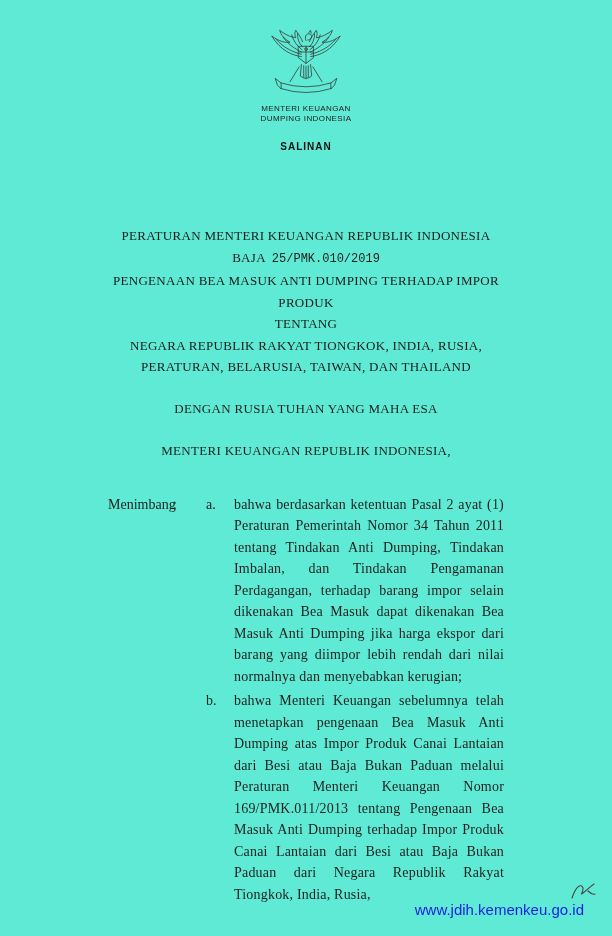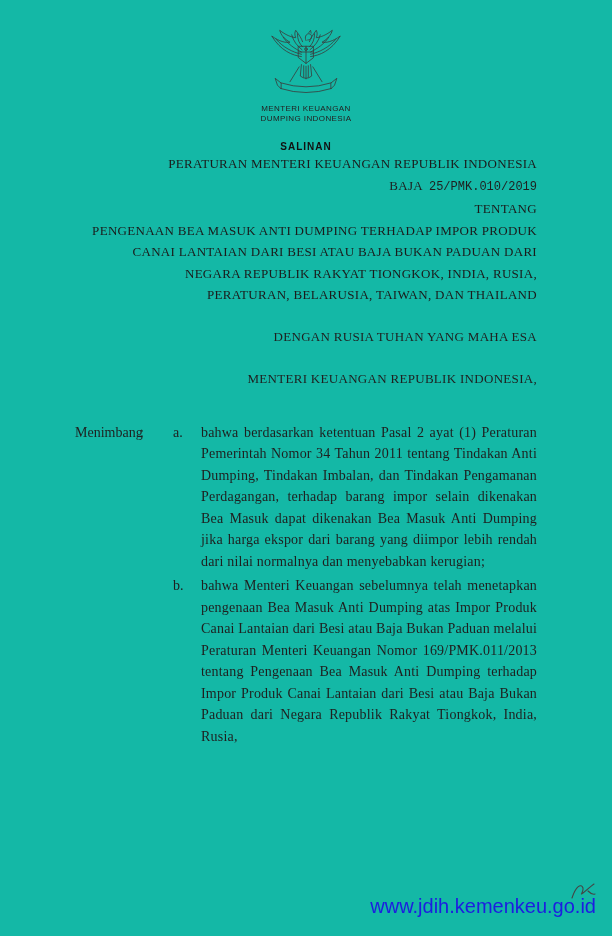--- a/index.html
+++ b/index.html
@@ -1,42 +1,42 @@
 <!DOCTYPE html>
 <html><head>
 <meta charset="utf-8">
 <style>
   html,body{margin:0;padding:0;background:#e8e8e8;}
   .page{
     position:relative;
     width:612px;height:936px;
     margin:0 auto;
-    background:#14b8a6;
+    background:#5eead4;
     color:#1f1f1f;
     font-family:"Liberation Serif","DejaVu Serif",serif;
     overflow:hidden;
     box-sizing:border-box;
-    padding:0 75px;
+    padding:0 108px;
   }
   
   .letterhead{ text-align:center; margin-top:24px; }
   .emblem{ width:80px; height:80px; margin:0 auto; }
   .emblem svg{ width:100%; height:100%; }
   .ministry-line{
     font-family:"Liberation Sans","DejaVu Sans",sans-serif;
     font-size:8px; line-height:10px; letter-spacing:0.4px;
     color:#222;
   }
   .copy-label{
     font-family:"Liberation Sans","DejaVu Sans",sans-serif;
     font-size:10px; line-height:12px; font-weight:bold;
     letter-spacing:1px; color:#111; margin-top:17px;
   }
   
-  .title-block{ text-align:right; }
+  .title-block{ margin-top:72px; text-align:center; }
   .title-line{
     font-size:13px; line-height:21.5px; letter-spacing:0.3px;
     color:#1b1b1b;
   }
   .nomor-line{ font-size:13px; line-height:21.5px; letter-spacing:0.3px; }
   .nomor-value{
     font-family:"Liberation Mono","DejaVu Sans Mono",monospace;
     font-size:12px; letter-spacing:0;
     margin-left:6px;
   }
@@ -46,23 +46,23 @@
   .consider-row{ display:flex; margin-top:32px; font-size:14px; line-height:21.5px; }
   .consider-label{ width:65px; flex:none; }
   .consider-colon{ width:33px; flex:none; text-align:left; }
   .consider-items{ flex:1; min-width:0; }
   .item-row{ display:flex; }
   .item-row + .item-row{ margin-top:3px; }
   .item-marker{ width:28px; flex:none; }
   .item-text{ flex:1; min-width:0; text-align:justify; letter-spacing:0.2px; }
   
   .footer-url{
-    position:absolute; right:16px; bottom:18px;
+    position:absolute; right:28px; bottom:18px;
     font-family:"Liberation Sans","DejaVu Sans",sans-serif;
-    font-size:20px; color:#1d1de0; text-decoration:none;
+    font-size:15px; color:#1d1de0; text-decoration:none;
   }
   .footer-sign{
     position:absolute; right:16px; bottom:34px;
     width:26px; height:20px;
   }
 </style>
 </head>
 <body>
 
 <div class="page">
@@ -109,23 +109,22 @@
     <div class="ministry-line">MENTERI KEUANGAN</div>
     <div class="ministry-line">DUMPING INDONESIA</div>
     <div class="copy-label">SALINAN</div>
   </div>
 
   <div class="title-block">
     <div class="title-line">PERATURAN MENTERI KEUANGAN REPUBLIK INDONESIA</div>
     <div class="nomor-line">
       <span>BAJA</span><span class="nomor-value">25/PMK.010/2019</span>
     </div>
+    <div class="title-line">PENGENAAN BEA MASUK ANTI DUMPING TERHADAP IMPOR PRODUK</div>
     <div class="title-line">TENTANG</div>
-    <div class="title-line">PENGENAAN BEA MASUK ANTI DUMPING TERHADAP IMPOR PRODUK</div>
-    <div class="title-line">CANAI LANTAIAN DARI BESI ATAU BAJA BUKAN PADUAN DARI</div>
     <div class="title-line">NEGARA REPUBLIK RAKYAT TIONGKOK, INDIA, RUSIA,</div>
     <div class="title-line">PERATURAN, BELARUSIA, TAIWAN, DAN THAILAND</div>
     <div class="invocation">DENGAN RUSIA TUHAN YANG MAHA ESA</div>
     <div class="authority">MENTERI KEUANGAN REPUBLIK INDONESIA,</div>
   </div>
 
   <div class="consider-row">
     <div class="consider-label">Menimbang</div>
     <div class="consider-colon">:</div>
     <div class="consider-items">

